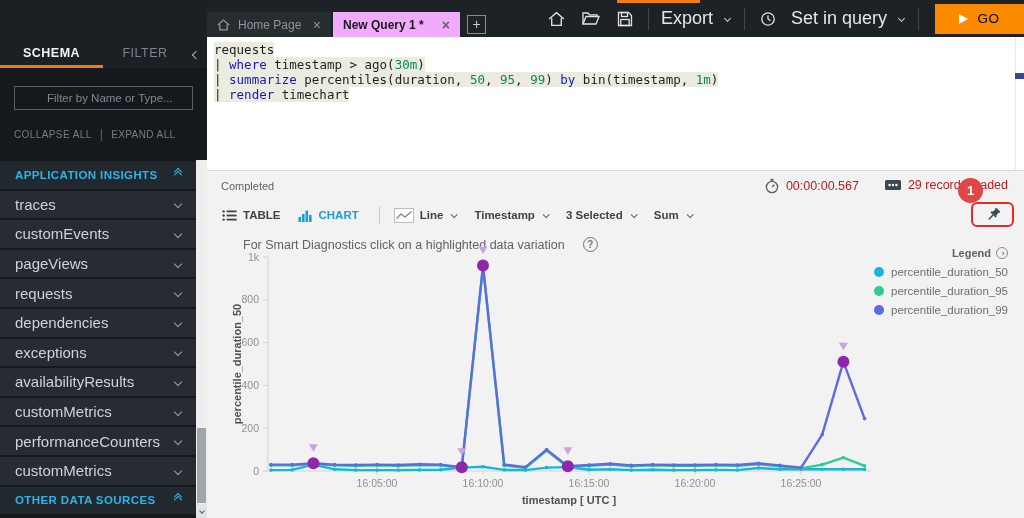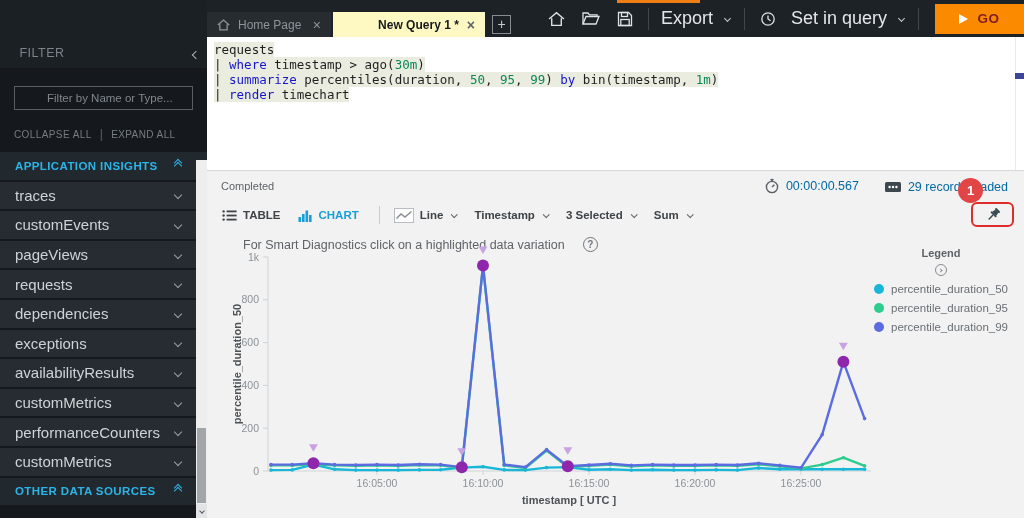--- a/index.html
+++ b/index.html
@@ -15,21 +15,21 @@
   .side-tab.schema { width:103px; color:#f2f4f5; font-weight:bold; }
   .side-tab.schema::after { content:""; position:absolute; left:0; right:0; bottom:0; height:3px; background:#ef7b17; }
   .side-tab.filter { width:84px; color:#7c838a; }
   .side-collapse { margin-left:auto; margin-right:8px; color:#aab0b5; cursor:pointer; }
   .filter-box { margin:18px 14px 0 14px; height:24px; border:1px solid #575e65; display:flex; align-items:center; padding:0 7px; }
   .filter-box input { flex:1; background:transparent; border:none; outline:none; color:#c6cbd0; font-size:11.5px; font-family:"Liberation Sans",sans-serif;margin-left:25px; }
   .filter-box input::placeholder { color:#80878d; }
   .side-actions { margin:17px 0 0 14px; font-size:10px; color:#767d83; letter-spacing:.4px; display:flex; align-items:center; gap:8px; }
   .side-actions .sep { color:#5a6167; font-size:12px; }
   .side-actions span { cursor:pointer; }
-  .schema-list { margin-top:11px; }
+  .schema-list { margin-top:20px; }
   .srow { height:27.6px; margin-bottom:2px; background:#262c31; display:flex; align-items:center; padding:0 26px 0 15px; font-size:15px; color:#ced3d7; cursor:pointer; }
   .srow .rowlabel { flex:1; }
   .srow.section { background:#21282e; color:#2cb4e8; font-weight:bold; font-size:11.5px; letter-spacing:.4px; }
   .chev { display:inline-block; width:6px; height:6px; border-right:1.6px solid currentColor; border-bottom:1.6px solid currentColor; }
   .chev.down { transform:rotate(45deg); }
   .chev.left { transform:rotate(135deg); }
   .chev.up { transform:rotate(-135deg); }
   .dblchev { display:flex; flex-direction:column; align-items:center; }
   .dblchev .chev { margin-top:-3px; }
   .srow .chev { color:#9aa1a7; }
@@ -39,80 +39,81 @@
   .side-scroll .sarrow { position:absolute; bottom:0; left:0; width:11px; height:14px; background:#e3e4e5; display:flex; align-items:center; justify-content:center; color:#55595d; }
   .side-scroll .sarrow .chev { width:4px; height:4px; }
 
   
   .main { position:relative; width:817px; height:518px; display:flex; flex-direction:column; }
   .topbar { position:relative; height:37px; background:#1d2227; display:flex; align-items:flex-end; flex:0 0 37px; }
   .orange-strip { position:absolute; top:0; left:410px; width:83px; height:3px; background:#f07e14; }
   .tabstrip { display:flex; align-items:flex-end; height:100%; }
   .tab { height:25px; display:flex; align-items:center; gap:8px; padding:0 10px; font-size:12px; cursor:pointer; }
   .tab.inactive { width:124px; margin-right:2px; background:#272c31; color:#8d949a; }
-  .tab.active { width:152px; background:#fef9c3; color:#17191b; font-weight:bold;text-align:right; }
+  .tab.active { width:127px; background:#f0abfc; color:#17191b; font-weight:bold; }
   .tab .tlabel { flex:1; white-space:nowrap; overflow:hidden; }
   .tab .close { font-size:14px; color:#8d949a; cursor:pointer; }
   .tab.active .close { color:#5f6368; }
   .newtab-btn { width:19px; height:19px; margin:0 0 3px 7px; border:1px solid #868c92; color:#c7ccd0; font-size:14px; line-height:16px; text-align:center; cursor:pointer; }
   .tools { margin-left:auto; height:100%; display:flex; align-items:center; padding-right:0; }
   .tools .ticon { width:22px; height:22px; margin:0 6px; display:flex; align-items:center; justify-content:center; cursor:pointer; }
   .tools .vsep { width:1px; height:22px; background:#40464c; margin:0 6px; }
   .tool-label { color:#e4e7ea; font-size:18px; margin:0 4px 0 6px; cursor:pointer; }
   .tools .chev { color:#c8cdd1; margin:0 8px; width:5px; height:5px; }
   .go-btn { width:89px; height:30px; margin-left:10px; background:#fb8a00; display:flex; align-items:center; justify-content:center; gap:9px; cursor:pointer; }
   .go-btn .play { width:0; height:0; border-left:9px solid #ffffff; border-top:5.5px solid transparent; border-bottom:5.5px solid transparent; }
-  .go-btn .golabel { color:#7f1d1d; font-weight:bold; font-size:13.5px; letter-spacing:.5px; }
+  .go-btn .golabel { color:#000000; font-weight:normal; font-size:13.5px; letter-spacing:.5px; }
 
   
   .editor { position:relative; height:133px; background:#ffffff; padding:5px 0 0 7px; font-family:"DejaVu Sans Mono","Liberation Mono",monospace; font-size:12.5px; line-height:15px; flex:0 0 133px; }
   .editor .vline { position:absolute; top:0; bottom:0; left:808px; width:1px; background:#e9e9e9; }
   .editor .ethumb { position:absolute; top:36px; right:0; width:9px; height:6px; background:#3d459b; }
   .code-line { white-space:pre; }
   .code-line .hl { background:#e9ecdf; }
   .tok-kw { color:#1616c7; }
   .tok-num { color:#0b8658; }
   .tok-pl { color:#1f1f1f; }
 
   
   .results { position:relative; flex:1; background:#f2f2f2; border-top:1px solid #d8d8d8; }
   .status-row { height:30px; display:flex; align-items:center; padding:0 16px 0 14px; }
   .status-text { font-size:11px; color:#5f6368; }
-  .status-right { margin-left:auto; display:flex; align-items:flex-end; gap:7px; font-size:12.5px; color:#0369a1; }
+  .status-right { margin-left:auto; display:flex; align-items:flex-start; gap:7px; font-size:12.5px; color:#b91c1c; }
   .status-right .grp { display:flex; align-items:center; gap:6px; margin-left:18px; }
   .badge { position:absolute; top:7px; right:41px; width:25px; height:25px; border-radius:50%; background:#e24546; color:#ffffff; font-size:13px; font-weight:bold; display:flex; align-items:center; justify-content:center; z-index:5; }
   .controls-row { position:relative; height:28px; display:flex; align-items:center; padding-left:15px; font-size:11.5px; font-weight:bold; color:#3f4347; }
   .ctl { display:flex; align-items:center; gap:6px; margin-right:18px; cursor:pointer; }
   .ctl.chart-on { color:#189fd8; }
   .ctl .chev { width:5px; height:5px; color:#5f6469; margin-left:2px; vertical-align:middle; transform:rotate(45deg) translateY(-1px); }
   .ctl-sep { width:1px; height:18px; background:#c9cccf; margin:0 14px 0 2px; }
   .pin-btn { position:absolute; right:10px; top:1px; width:43px; height:25px; border:2px solid #e02b2b; border-radius:6px; display:flex; align-items:center; justify-content:center; cursor:pointer; background:transparent; }
 
   
   .chart-area { position:relative; height:290px; }
   .chart-banner { position:absolute; left:36px; top:8px; display:flex; align-items:center; gap:18px; font-size:12.5px; color:#5f6368; }
   .help-icon { width:15px; height:15px; border:1.4px solid #70757a; border-radius:50%; color:#70757a; font-size:10px; font-weight:bold; display:flex; align-items:center; justify-content:center; cursor:pointer; }
   .legend { position:absolute; right:16px; top:18px; z-index:3; }
-  .legend-head { display:flex; align-items:center; justify-content:flex-end; gap:5px; font-size:11px; color:#5f6368; font-weight:bold; cursor:pointer;flex-direction:column; }
+  .legend-head { display:flex; align-items:center; justify-content:flex-end; gap:5px; font-size:11px; color:#5f6368; font-weight:bold; cursor:pointer; }
   .legend-circ { width:12px; height:12px; border:1.4px solid #878c91; border-radius:50%; display:flex; align-items:center; justify-content:center; }
   .legend-circ .chev { width:3px; height:3px; transform:rotate(-45deg); color:#878c91; }
   .leg-item { display:flex; align-items:center; gap:7px; margin-top:7px; font-size:11.5px; color:#6a6f74; cursor:pointer; }
   .leg-dot { width:10px; height:10px; border-radius:50%; }
   #chartSvg { position:absolute; left:0; top:0; width:817px; height:290px; }
   #chartSvg text.tick { font-family:"Liberation Sans",sans-serif; font-size:10.5px; fill:#8b9196; }
   #chartSvg text.axlabel { font-family:"Liberation Sans",sans-serif; font-size:11px; font-weight:bold; fill:#4d5256; }
 </style>
 </head>
 <body>
 
 <div class="app">
 
   <aside class="sidebar">
     <div class="side-top"></div>
     <div class="side-tabs">
+      <div class="side-tab schema">SCHEMA</div>
       <div class="side-tab filter">FILTER</div>
       <span class="side-collapse"><span class="chev left"></span></span>
     </div>
     <div class="filter-box">
       <input type="text" placeholder="Filter by Name or Type..." style="">
       <svg width="14" height="14" viewBox="0 0 16 16">
           <circle cx="6.5" cy="6.5" r="4.6" fill="none" stroke="#9aa1a7" stroke-width="1.4"></circle>
           <line x1="10" y1="10" x2="14" y2="14" stroke="#9aa1a7" stroke-width="1.4"></line>
         </svg>
     </div>

